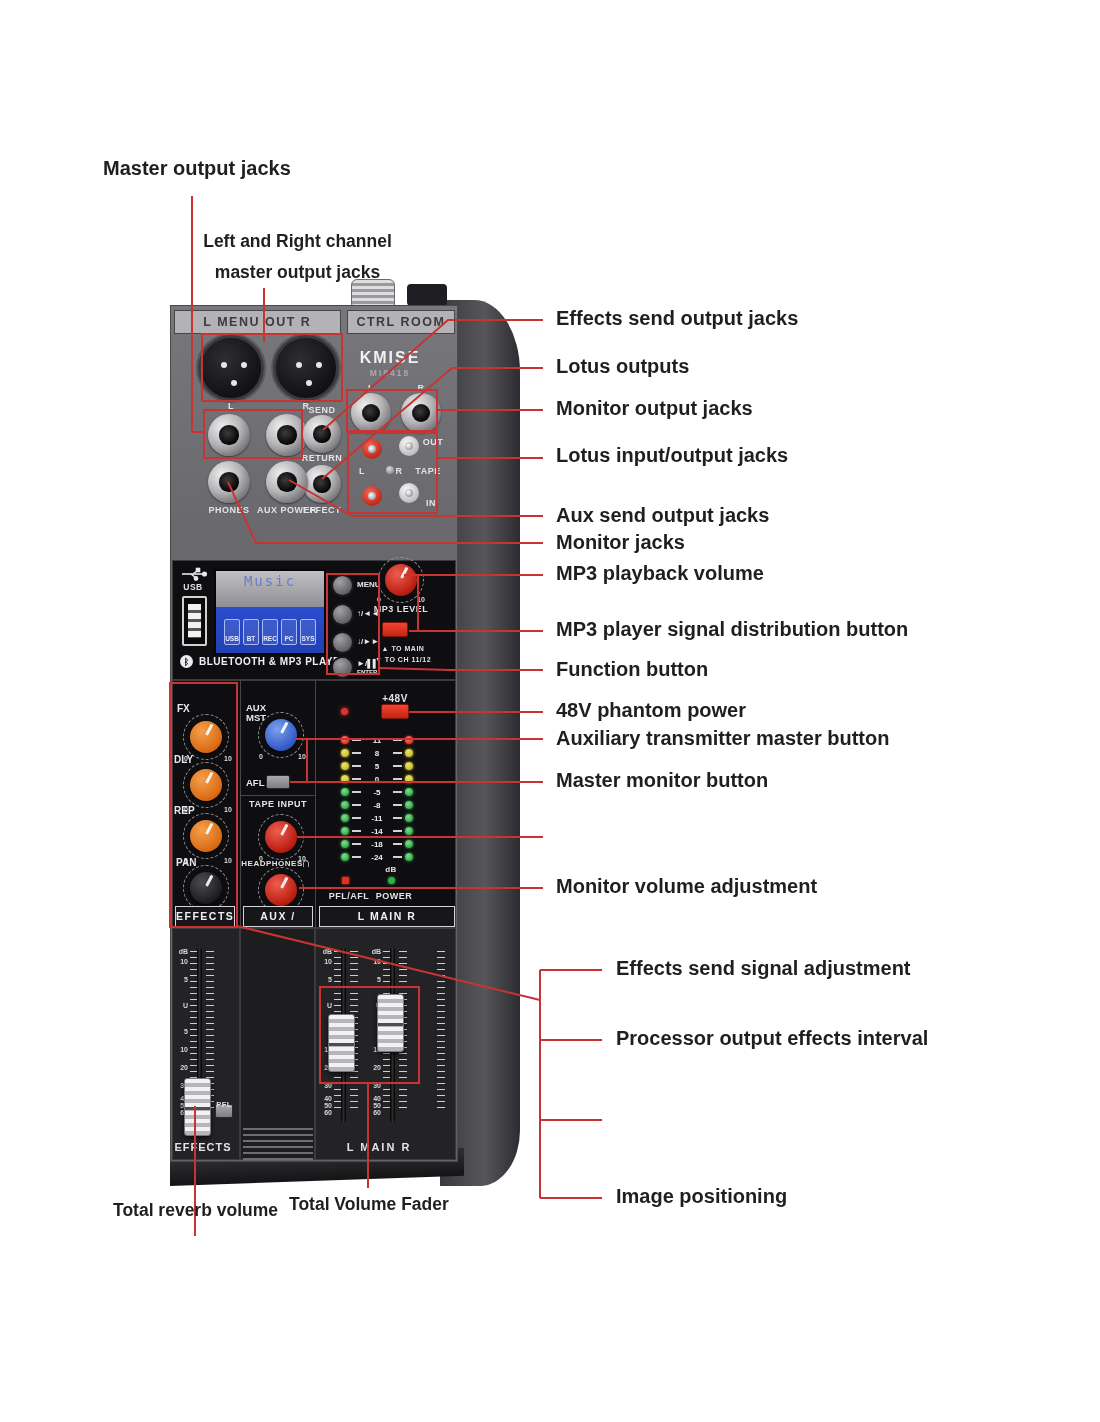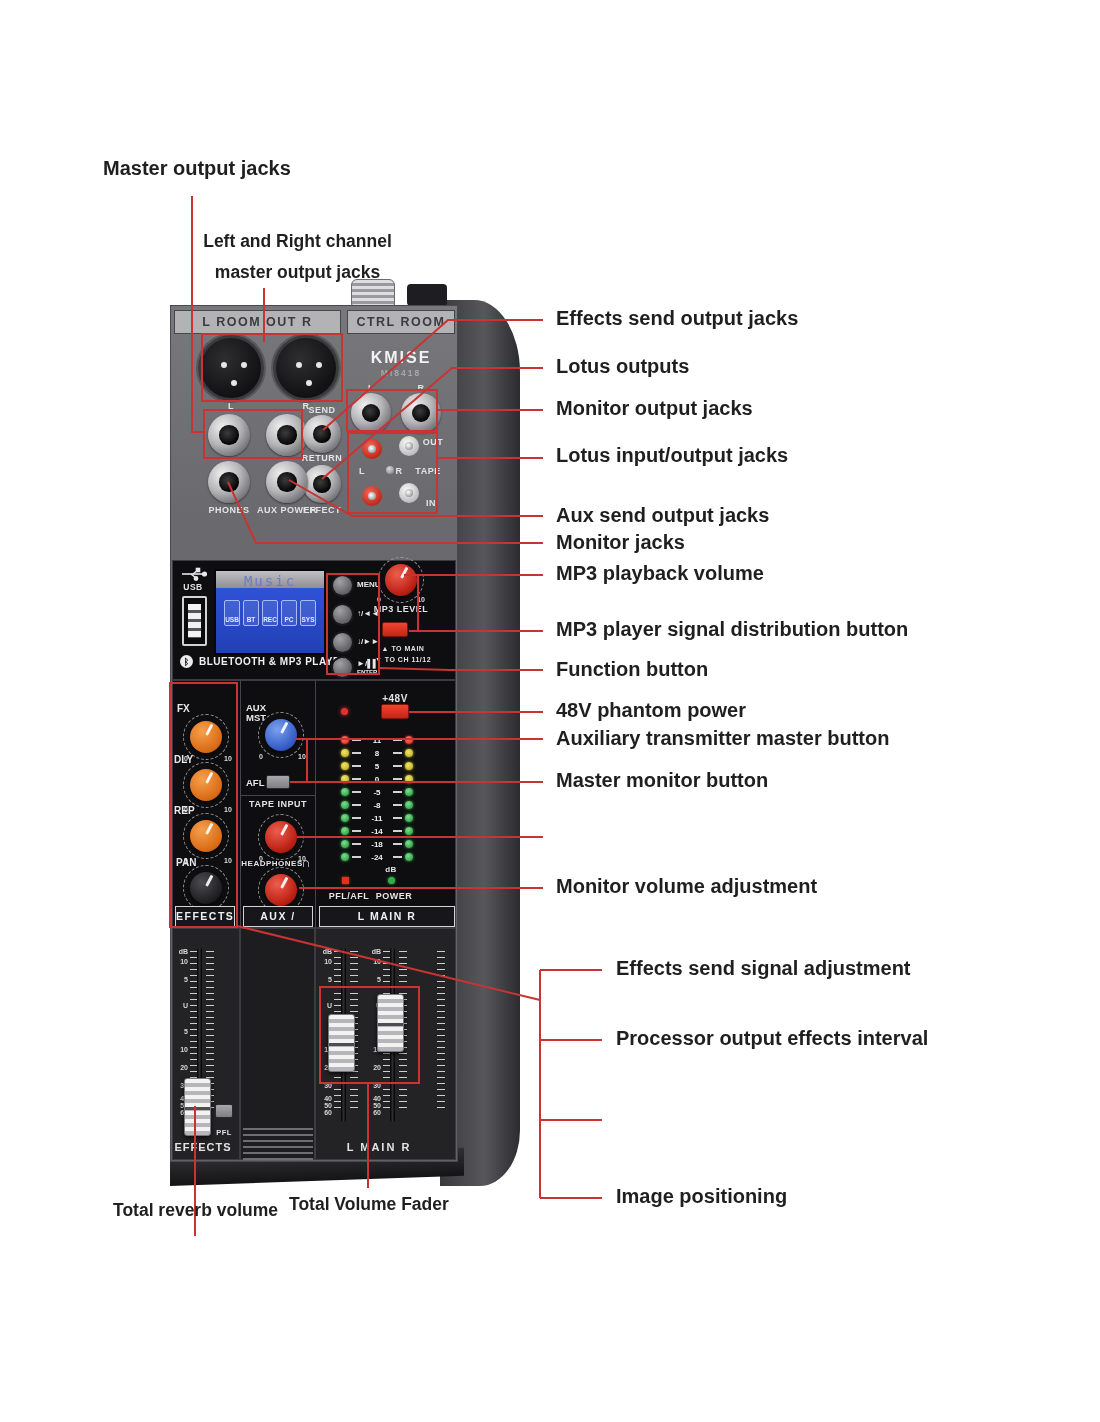--- a/index.html
+++ b/index.html
@@ -44,33 +44,33 @@
         background:radial-gradient(circle at 42% 40%,#3c3c3e,#000 75%); }
   .rca{ position:absolute; width:20px; height:20px; border-radius:50%; }
   .rca::after{ content:''; position:absolute; inset:28%; border-radius:50%;
         background:radial-gradient(circle at 40% 40%,#fff,#9c9c9e 70%); }
   .rca.red{ background:radial-gradient(circle at 40% 35%,#f06a5a,#c22718 70%); }
   .rca.white{ background:radial-gradient(circle at 40% 35%,#fafafa,#bdbdc0 70%); }
   .screw{ position:absolute; width:8px; height:8px; border-radius:50%;
         background:radial-gradient(circle at 40% 35%,#d8d8da,#7c7c80); }
 
   .wl{ position:absolute; color:#e3e3e5; font-weight:bold; font-size:9px; transform:translateX(-50%); white-space:nowrap; letter-spacing:.5px;}
-  .brand{ position:absolute; left:357px; top:349px; width:88px; text-align:center; color:#f2f2f2;
+  .brand{ position:absolute; left:346px; top:349px; width:88px; text-align:center; color:#f2f2f2;
           font-weight:bold; font-size:16px; letter-spacing:2px; }
   .brand small{ display:block; font-size:8.5px; color:#a8a8ac; letter-spacing:2px; margin-top:1px; }
 
   
   .panel{ position:absolute; background:#0e0e10; border:1px solid #3c3c40; }
 
   
   .usbport{ position:absolute; left:182px; top:596px; width:25px; height:50px; background:#0a0a0a; border:2px solid #d2d2d4; border-radius:2px; }
   .usbport::after{ content:''; position:absolute; left:4px; top:6px; width:13px; height:34px;
         background:repeating-linear-gradient(to bottom,#f2f2f2 0 6px,#55555a 6px 9px); }
   .lcd{ position:absolute; left:214px; top:569px; width:112px; height:86px; border:2px solid #070708; background:linear-gradient(#3157e2,#2140b4); }
-  .lcd .bar{ height:17px; background:linear-gradient(#c0c0c4,#8e8e94); color:#6d7bc7; font-family:"DejaVu Sans Mono",monospace;
+  .lcd .bar{ height:36px; background:linear-gradient(#c0c0c4,#8e8e94); color:#6d7bc7; font-family:"DejaVu Sans Mono",monospace;
         font-size:14px; text-align:center; letter-spacing:2px; line-height:20px; }
   .tiles{ display:flex; gap:3px; justify-content:center; margin-top:12px; }
   .tile{ width:16px; height:26px; border:1px solid #a9bcf7; border-radius:2px; background:rgba(255,255,255,.10);
         color:#e4eaff; font-size:6.5px; font-weight:bold; display:flex; align-items:flex-end; justify-content:center; padding-bottom:2px;}
   .btrow{ position:absolute; left:180px; top:655px; width:250px; display:flex; align-items:center; gap:6px; }
   .bticon{ width:13px; height:13px; border-radius:50%; background:#ececee; color:#17171a; font-size:9px; font-weight:bold;
         display:flex; align-items:center; justify-content:center; }
   .btlabel{ color:#f0f0f2; font-weight:bold; font-size:10px; letter-spacing:.5px; white-space:nowrap; }
   .pbtn{ position:absolute; width:19px; height:19px; border-radius:50%;
         background:radial-gradient(circle at 35% 30%,#a2a2a6,#5d5d61 75%); box-shadow:0 0 0 2px #18181b; }
@@ -134,21 +134,21 @@
 <div id="canvas">
 
   <div class="mixer">
     <div class="side"></div>
     <div class="bottomband"></div>
     <div class="barrel"></div>
     <div class="blkconn"></div>
     <div class="face"></div>
 
     <div class="hdr">
-      <div class="cell" style="flex:1.55">L ROOM OUT R</div>
+      <div class="cell" style="flex:1.55">L MENU OUT R</div>
       <div class="cell" style="flex:1">CTRL ROOM</div>
     </div>
 
     <div class="xlr" style="left:198px;top:335px">
       <span class="pin" style="left:20px;top:24px"></span>
         <span class="pin" style="left:40px;top:24px"></span>
         <span class="pin" style="left:30px;top:42px"></span>
     </div>
     <div class="xlr" style="left:273px;top:335px">
       <span class="pin" style="left:20px;top:24px"></span>
@@ -401,21 +401,21 @@
         <span>30</span>
         <span>40</span>
         <span>50</span>
         <span>60</span>
       </div>
     <div class="fticks" style="left:190px;top:951px"></div>
     <div class="fslot" style="left:197px;top:948px"></div>
     <div class="fticks" style="left:206px;top:951px"></div>
     <div class="fcap" style="left:184px;top:1078px"></div>
     <div class="graybtn" style="left:215px;top:1104px;width:18px;height:14px"></div>
-    <span class="wl" style="left:224px;top:1128px;font-size:7.5px">PFL</span>
+    <span class="wl" style="left:224px;top:1100px;font-size:7.5px">PFL</span>
     <span class="wl" style="left:203px;top:1141px;font-size:11px;letter-spacing:1px">EFFECTS</span>
 
     <div class="fscale" style="left:318px;top:948px">
 
     <span>dB</span>
         <span>10</span>
         <span>5</span>
         <span>U</span>
         <span>5</span>
         <span>10</span>

